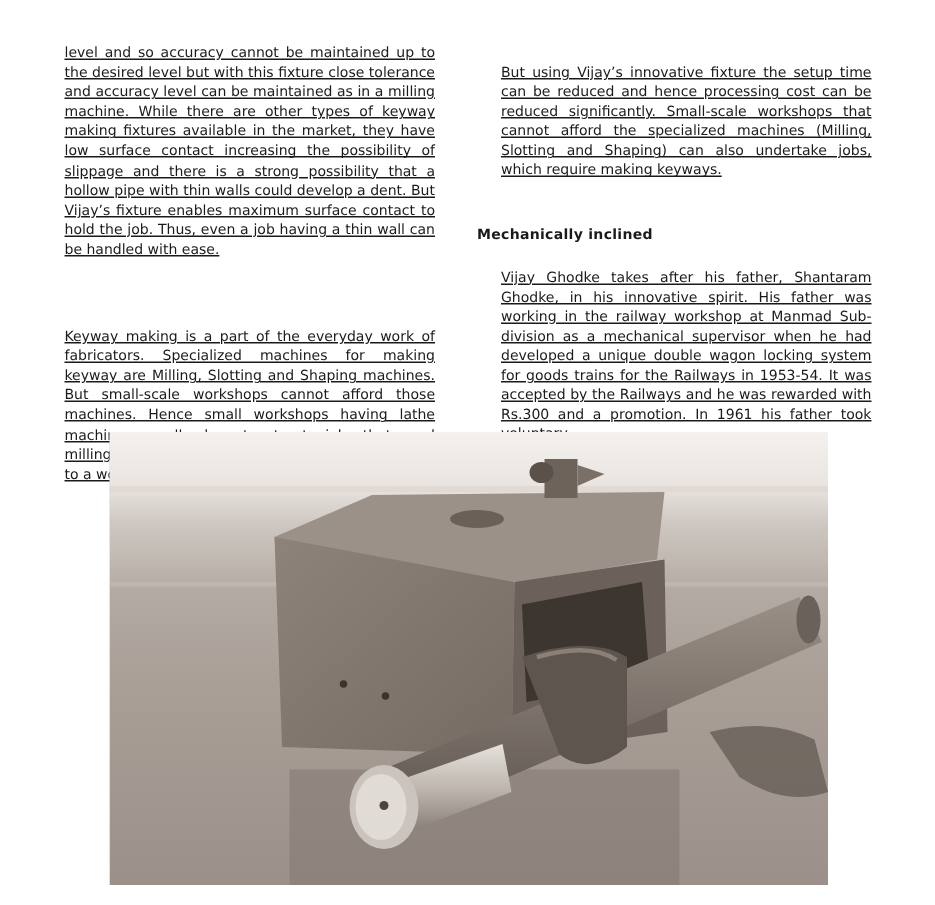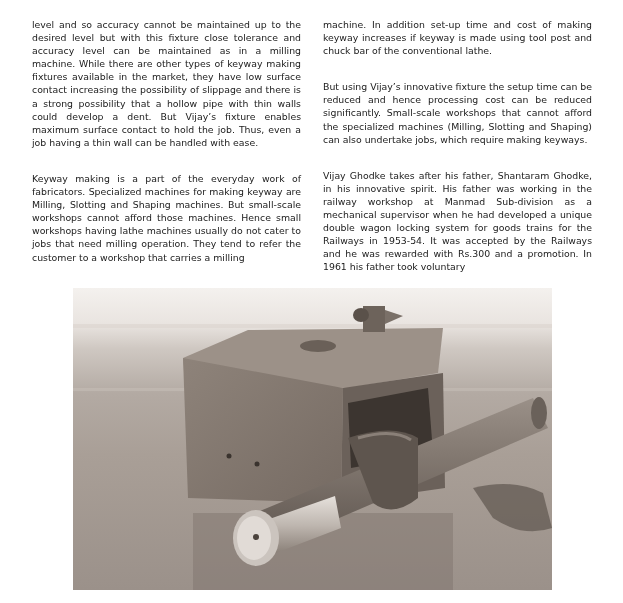--- a/index.html
+++ b/index.html
@@ -1,41 +1,41 @@
 <!DOCTYPE html>
 <html><head>
   <meta charset="utf-8">
   <style>
     html, body { margin: 0; padding: 0; background: #ffffff; }
     body { width: 623px; height: 603px; position: relative; overflow: hidden;
            font-family: "DejaVu Sans", sans-serif; color: #1a1a1a; }
     .col { position: absolute; top: 13px; width: 279px; font-size: 9.35px; line-height: 13.1px; }
     .col.left { left: 27px; }
     .col.right { left: 318px; width: 279px; }
-    .col p { margin: 5px; text-align: justify; text-align-last: left; }
+    .col p { margin: 16px; text-align: justify; text-align-last: left; text-decoration: underline; }
     .col h3 { margin: 0; font-size: 9.35px; font-weight: bold; line-height: 13.1px; letter-spacing: 0.2px; }
     .gap { height: 13px; }
     .photo { position: absolute; left: 73px; top: 288px; width: 479px; height: 302px; overflow: hidden;
              background: #d9d4cf; }
     .photo svg { display: block; width: 100%; height: 100%; }
   </style>
 </head>
 <body>
 
 <div class="col left">
   <p>level and so accuracy cannot be maintained up to the desired level but with this fixture close tolerance  and accuracy level can be maintained as in a milling machine. While there are other types of keyway making fixtures available in the market, they have low surface contact increasing the possibility of slippage and there is a strong possibility that a hollow pipe with thin walls could develop a dent. But Vijay’s fixture enables maximum surface contact to hold the job. Thus, even a job having a thin wall can be handled with ease.</p>
   <div class="gap"></div>
   <p>Keyway making is a part of the everyday work of fabricators. Specialized machines for making keyway are Milling, Slotting and Shaping machines. But small-scale workshops cannot afford those machines. Hence small workshops having lathe machines usually do not cater to jobs that need milling operation. They tend to refer the customer to a workshop that carries a milling</p>
 </div>
 
 <div class="col right">
-  <p>machine. In addition set-up time and cost of making keyway increases if keyway is made using tool post and chuck bar of the conventional lathe.</p>
   <div class="gap"></div>
   <p>But using Vijay’s innovative fixture the setup time can be reduced and hence processing cost can be reduced significantly. Small-scale workshops that cannot afford the specialized machines (Milling, Slotting and Shaping) can also undertake jobs, which require making keyways.</p>
   <div class="gap"></div>
+  <h3>Mechanically inclined</h3>
   <p>Vijay Ghodke takes after his father, Shantaram Ghodke, in his innovative spirit. His father was working in the railway workshop at Manmad Sub-division as a mechanical supervisor when he had developed a unique double wagon locking system for goods trains for the Railways in 1953-54.  It was accepted by the Railways and he was rewarded with Rs.300 and a promotion. In 1961 his father took voluntary</p>
 </div>
 
 <div class="photo">
   <svg viewBox="0 0 479 302" preserveAspectRatio="none" xmlns="http://www.w3.org/2000/svg">
     <defs>
       <linearGradient id="bg" x1="0" y1="0" x2="0" y2="1">
         <stop offset="0" stop-color="#f4f1ee"></stop>
         <stop offset="0.12" stop-color="#e9e4e0"></stop>
         <stop offset="0.2" stop-color="#cfc8c2"></stop>

